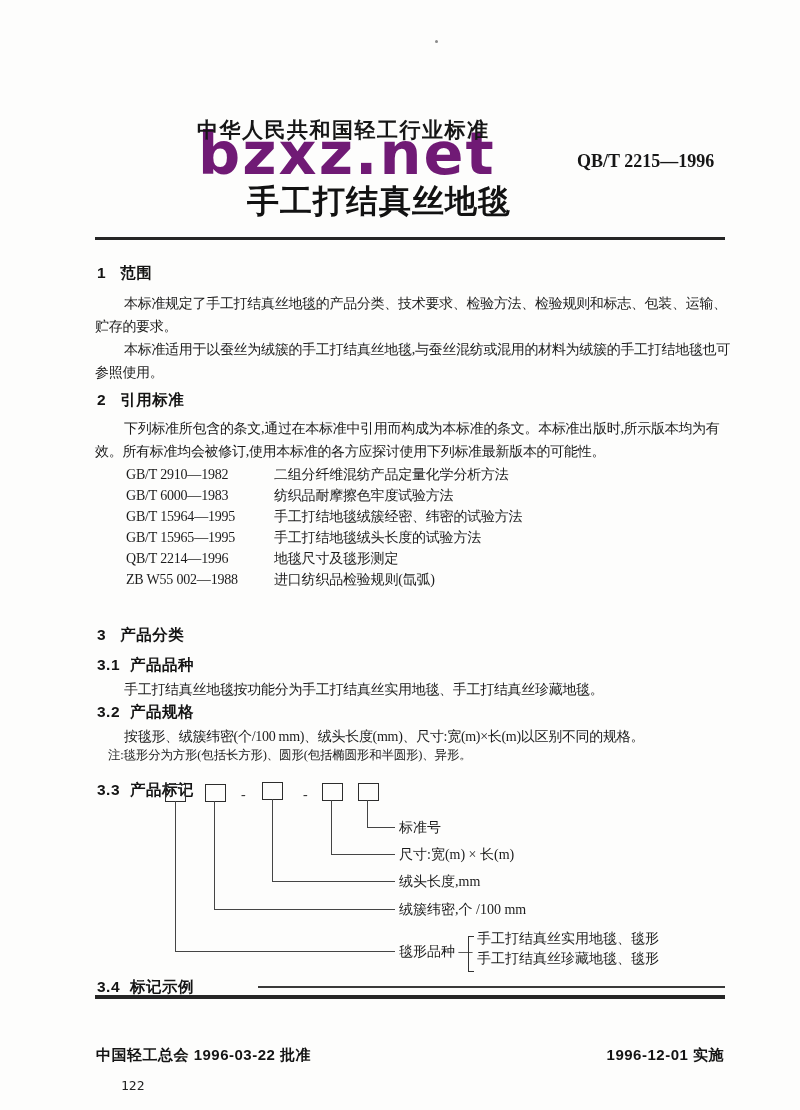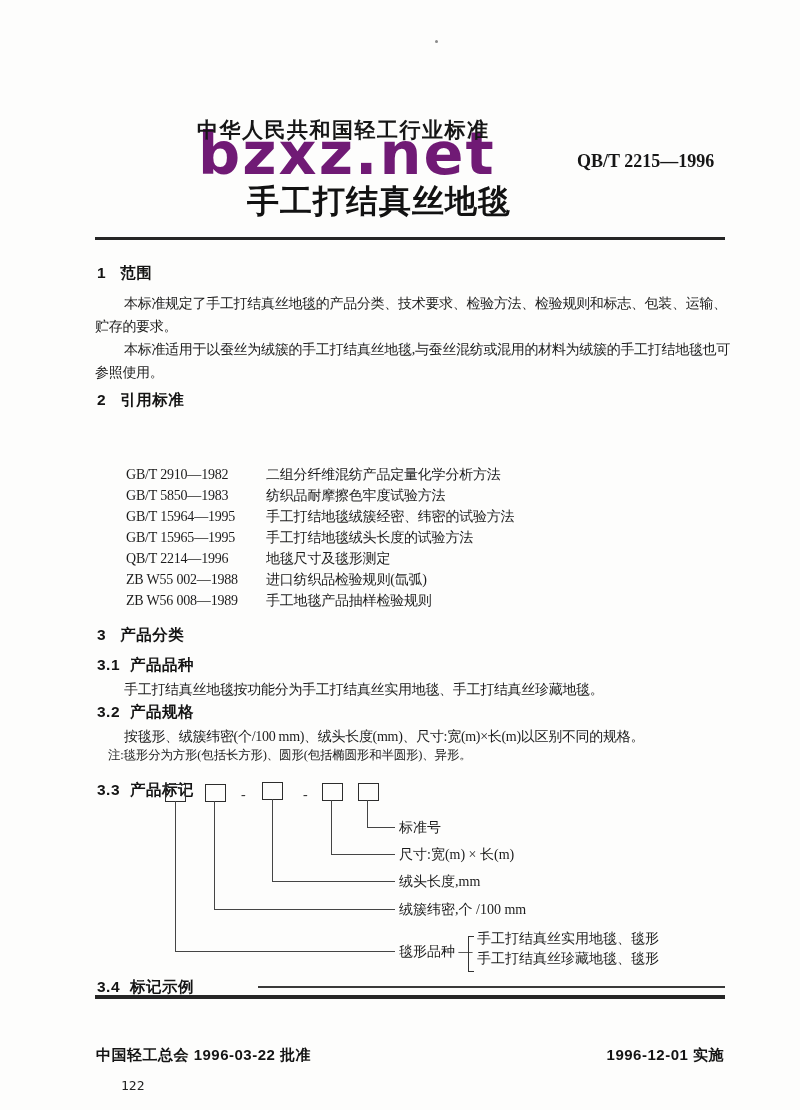--- a/index.html
+++ b/index.html
@@ -28,21 +28,21 @@
   
   .h-sec{font-family:"Liberation Sans","DejaVu Sans",sans-serif;font-weight:bold;
     font-size:15.5px;color:#141414;letter-spacing:0.5px;}
   .h-sec .no{display:inline-block;margin-right:14px;}
   .h-sub .no{margin-right:10px;}
   
   .para{width:636px;font-size:14px;line-height:23px;letter-spacing:-0.3px;
     text-indent:29px;color:#1b1b1b;}
   .ref-list{left:126px;font-size:14px;line-height:21px;letter-spacing:-0.2px;}
   .ref-item .code{display:inline-block;min-width:128px;}
-  .ref-item .ttl{margin-left:12px;text-align:center;}
+  .ref-item .ttl{margin-left:20px;text-align:center;}
   .note{font-size:12.5px;letter-spacing:-0.2px;color:#222;}
   
   .dgbox{position:absolute;width:19px;height:16px;border:1.6px solid #2d2d2d;background:transparent;}
   .dgdash{position:absolute;font-size:14px;color:#333;line-height:10px;}
   .dgv{position:absolute;width:1.2px;background:#454545;}
   .dgh{position:absolute;height:1.2px;background:#454545;}
   .dglabel{position:absolute;font-size:14px;letter-spacing:0;color:#1b1b1b;white-space:nowrap;}
   .bracket{position:absolute;left:468px;top:936px;width:5px;height:34px;
     border-left:1.6px solid #333;border-top:1.6px solid #333;border-bottom:1.6px solid #333;}
   .variety-opt{position:absolute;left:477px;font-size:14px;white-space:nowrap;color:#1b1b1b;}
@@ -67,28 +67,28 @@
 
   <div class="abs h-sec" style="left:97px;top:263px;">
     <span class="no">1</span><span>范围</span>
   </div>
   <div class="abs para" style="left:95px;top:292px;">本标准规定了手工打结真丝地毯的产品分类、技术要求、检验方法、检验规则和标志、包装、运输、贮存的要求。</div>
   <div class="abs para" style="left:95px;top:338px;">本标准适用于以蚕丝为绒簇的手工打结真丝地毯,与蚕丝混纺或混用的材料为绒簇的手工打结地毯也可参照使用。</div>
 
   <div class="abs h-sec" style="left:97px;top:390px;">
     <span class="no">2</span><span>引用标准</span>
   </div>
+  <div class="abs para" style="left:95px;top:417px;">下列标准所包含的条文,通过在本标准中引用而构成为本标准的条文。本标准出版时,所示版本均为有效。所有标准均会被修订,使用本标准的各方应探讨使用下列标准最新版本的可能性。</div>
   <div class="abs ref-list" style="top:464px;">
     <div class="ref-item"><span class="code">GB/T 2910—1982</span><span class="ttl">二组分纤维混纺产品定量化学分析方法</span></div>
-    <div class="ref-item"><span class="code">GB/T 5850—1983</span><span class="ttl">纺织品耐摩擦色牢度试验方法</span></div>
+    <div class="ref-item"><span class="code">GB/T 6000—1983</span><span class="ttl">纺织品耐摩擦色牢度试验方法</span></div>
     <div class="ref-item"><span class="code">GB/T 15964—1995</span><span class="ttl">手工打结地毯绒簇经密、纬密的试验方法</span></div>
     <div class="ref-item"><span class="code">GB/T 15965—1995</span><span class="ttl">手工打结地毯绒头长度的试验方法</span></div>
     <div class="ref-item"><span class="code">QB/T 2214—1996</span><span class="ttl">地毯尺寸及毯形测定</span></div>
     <div class="ref-item"><span class="code">ZB W55 002—1988</span><span class="ttl">进口纺织品检验规则(氙弧)</span></div>
-    <div class="ref-item"><span class="code">ZB W56 008—1989</span><span class="ttl">手工地毯产品抽样检验规则</span></div>
   </div>
 
   <div class="abs h-sec" style="left:97px;top:625px;">
     <span class="no">3</span><span>产品分类</span>
   </div>
 
   <div class="abs h-sec h-sub" style="left:97px;top:655px;">
     <span class="no">3.1</span><span>产品品种</span>
   </div>
   <div class="abs para" style="left:95px;top:678px;">手工打结真丝地毯按功能分为手工打结真丝实用地毯、手工打结真丝珍藏地毯。</div>

